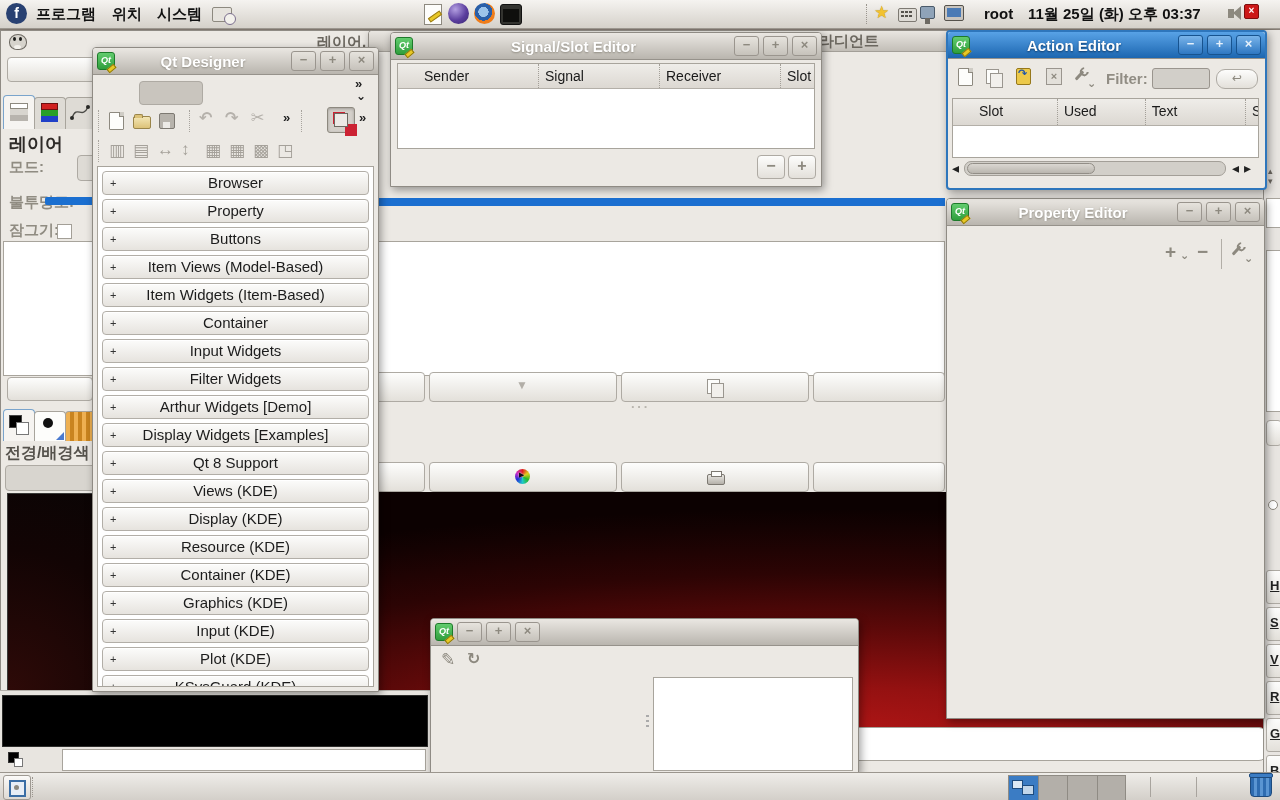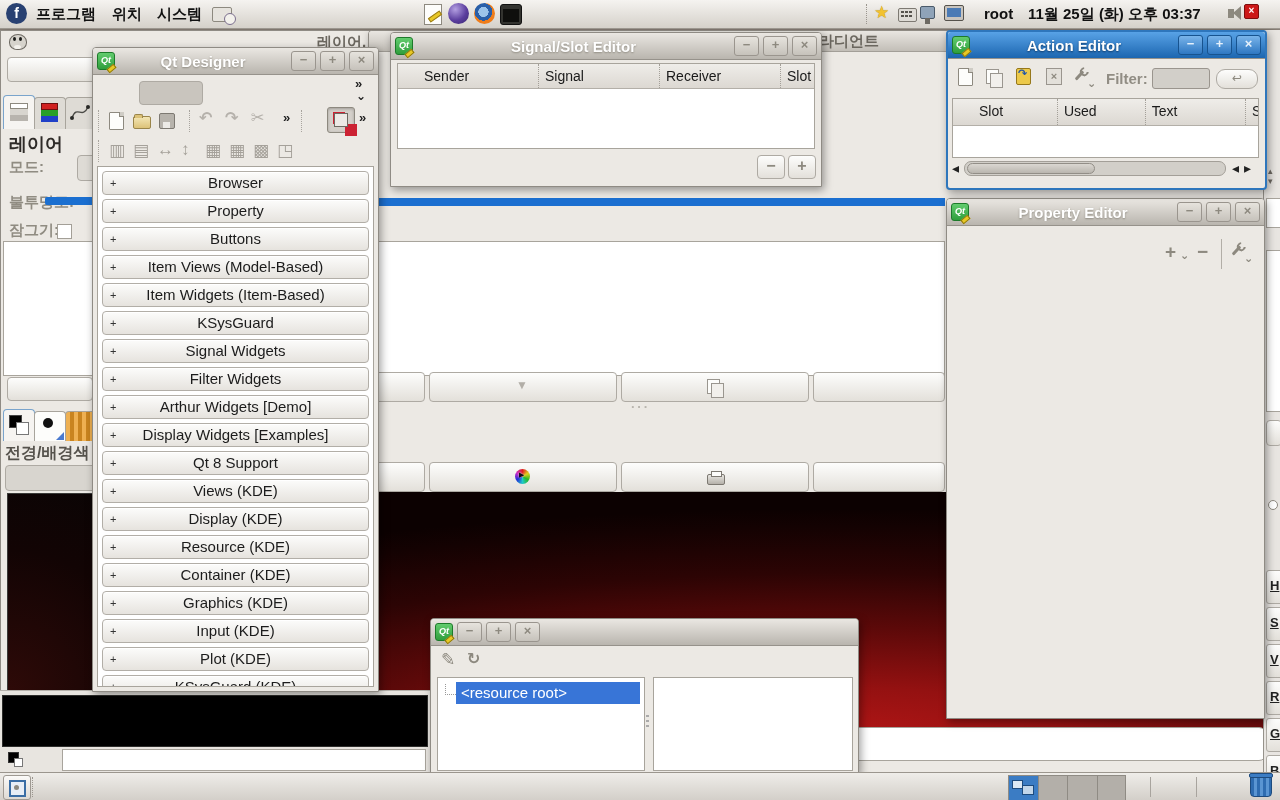--- a/index.html
+++ b/index.html
@@ -216,22 +216,22 @@
   <div class="glyph" style="left:136px;top:92px;font-size:17px;color:#a5a19a;">▦</div>
   <div class="glyph" style="left:160px;top:92px;font-size:17px;color:#a5a19a;">▩</div>
   <div class="glyph" style="left:184px;top:92px;font-size:17px;color:#a5a19a;">◳</div>
 
   <div class="whitebox" style="left:4px;top:118px;width:275px;height:519px;overflow:hidden;">
     <div class="cat"><span class="plus">+</span><span>Browser</span></div>
     <div class="cat"><span class="plus">+</span><span>Property</span></div>
     <div class="cat"><span class="plus">+</span><span>Buttons</span></div>
     <div class="cat"><span class="plus">+</span><span>Item Views (Model-Based)</span></div>
     <div class="cat"><span class="plus">+</span><span>Item Widgets (Item-Based)</span></div>
-    <div class="cat"><span class="plus">+</span><span>KSysGuard</span></div>
-    <div class="cat"><span class="plus">+</span><span>Signal Widgets</span></div>
+    <div class="cat"><span class="plus">+</span><span>Container</span></div>
+    <div class="cat"><span class="plus">+</span><span>Input Widgets</span></div>
     <div class="cat"><span class="plus">+</span><span>Filter Widgets</span></div>
     <div class="cat"><span class="plus">+</span><span>Arthur Widgets [Demo]</span></div>
     <div class="cat"><span class="plus">+</span><span>Display Widgets [Examples]</span></div>
     <div class="cat"><span class="plus">+</span><span>Qt 8 Support</span></div>
     <div class="cat"><span class="plus">+</span><span>Views (KDE)</span></div>
     <div class="cat"><span class="plus">+</span><span>Display (KDE)</span></div>
     <div class="cat"><span class="plus">+</span><span>Resource (KDE)</span></div>
     <div class="cat"><span class="plus">+</span><span>Container (KDE)</span></div>
     <div class="cat"><span class="plus">+</span><span>Graphics (KDE)</span></div>
     <div class="cat"><span class="plus">+</span><span>Input (KDE)</span></div>
@@ -264,26 +264,20 @@
 
 <div class="win" style="left:430px;top:618px;width:427px;height:154px;z-index:12;">
   <div class="titlebar">
     <div class="qticon">Qt</div>
     <div class="ctrl">−</div>
     <div class="ctrl">+</div>
     <div class="ctrl">×</div>
   </div>
   <div class="glyph" style="left:10px;top:30px;font-size:17px;color:#8d897f;">✎</div>
   <div class="glyph" style="left:36px;top:30px;font-size:16px;font-weight:bold;color:#8d897f;">↻</div>
-  <div class="whitebox" style="left:6px;top:58px;width:206px;height:92px;">
-    <div class="abs" style="left:7px;top:6px;width:10px;height:10px;border-left:1px dotted #999;border-bottom:1px dotted #999;"></div>
-    <div class="abs" style="left:18px;top:4px;width:184px;height:22px;background:#3875d7;color:#fff;font-size:15px;line-height:22px;padding-left:5px;box-sizing:border-box;">
-      <span>&lt;resource root&gt;</span>
-    </div>
-  </div>
   <div class="abs" style="left:215px;top:96px;width:3px;height:14px;background:repeating-linear-gradient(#aaa 0 2px,transparent 2px 5px);"></div>
   <div class="whitebox" style="left:222px;top:58px;width:198px;height:92px;"></div>
 </div>
 
 <div class="win" style="left:946px;top:198px;width:317px;height:519px;z-index:13;">
   <div class="titlebar">
     <div class="qticon">Qt</div>
     <div class="ttl">Property Editor</div>
     <div class="ctrl">−</div>
     <div class="ctrl">+</div>

